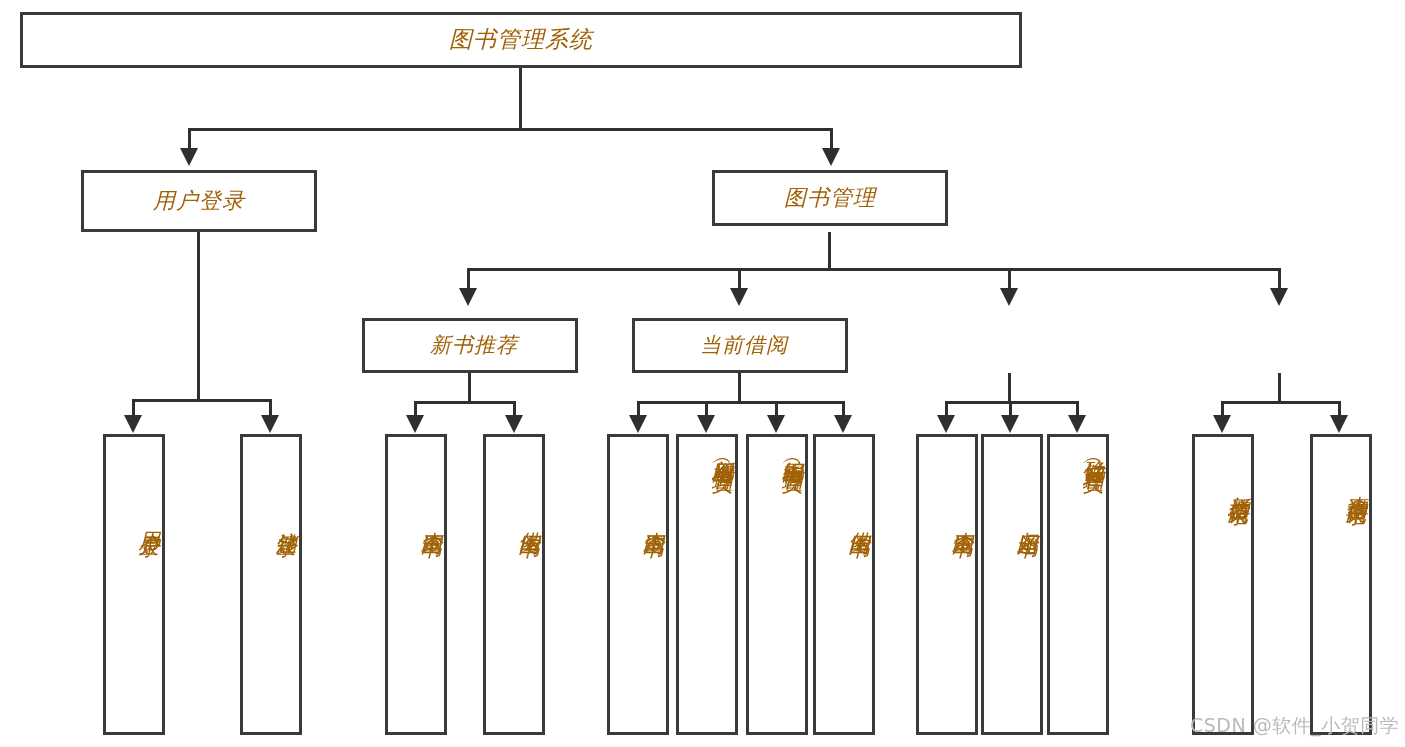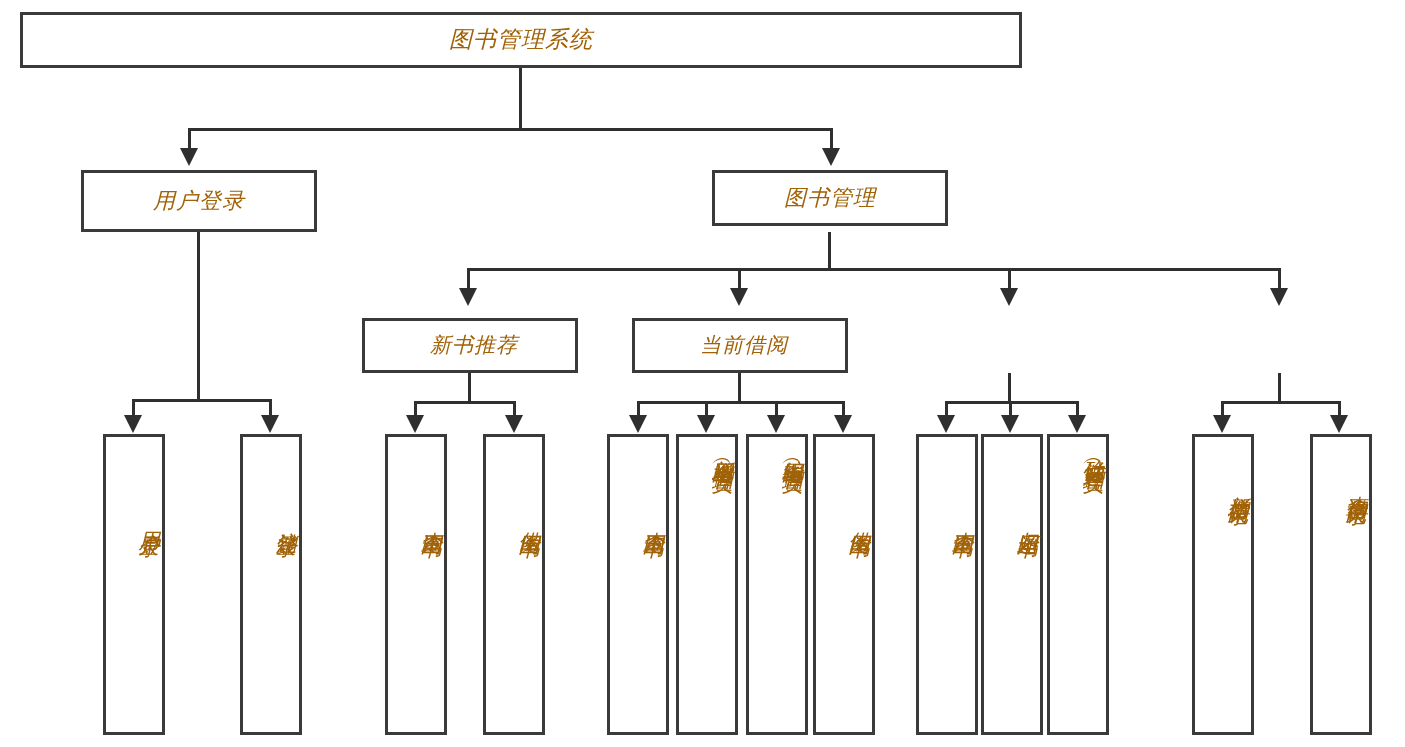--- a/index.html
+++ b/index.html
@@ -202,14 +202,15 @@
     <span class="label">确认归还（管理员）</span>
   </div>
 
   <div class="node leaf" style="left:1192px; top:434px; width:62px; height:301px; padding-top:42px;">
     <span class="label">新增借阅记录</span>
   </div>
   <div class="node leaf" style="left:1310px; top:434px; width:62px; height:301px; padding-top:42px;">
     <span class="label">查询借阅记录</span>
   </div>
 
+  <div id="watermark" style="left:1190px; top:713px;">CSDN @软件_小贺同学</div>
 
 </div>
 
 </body></html>

